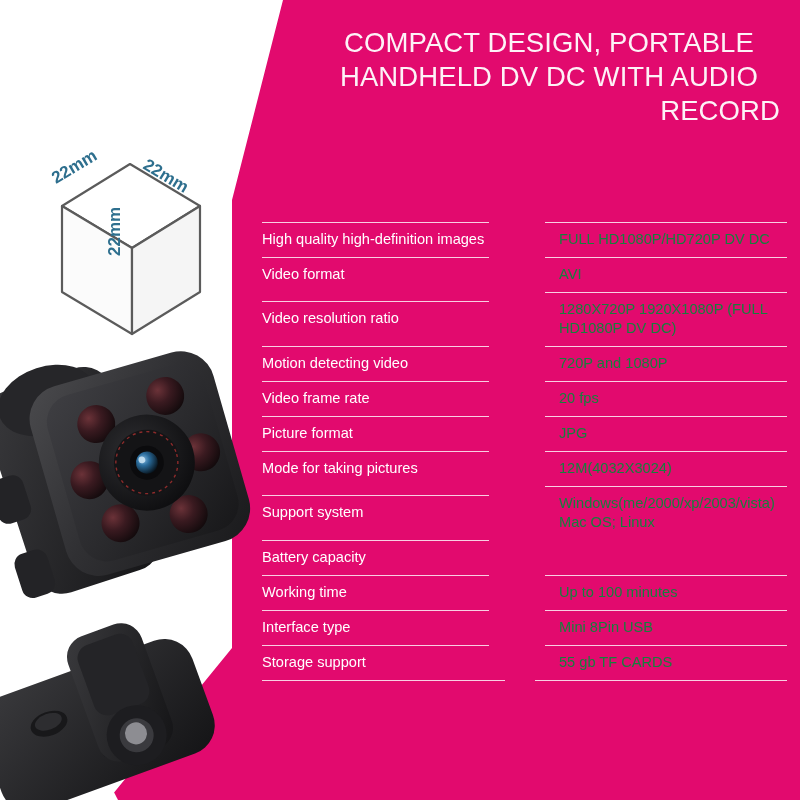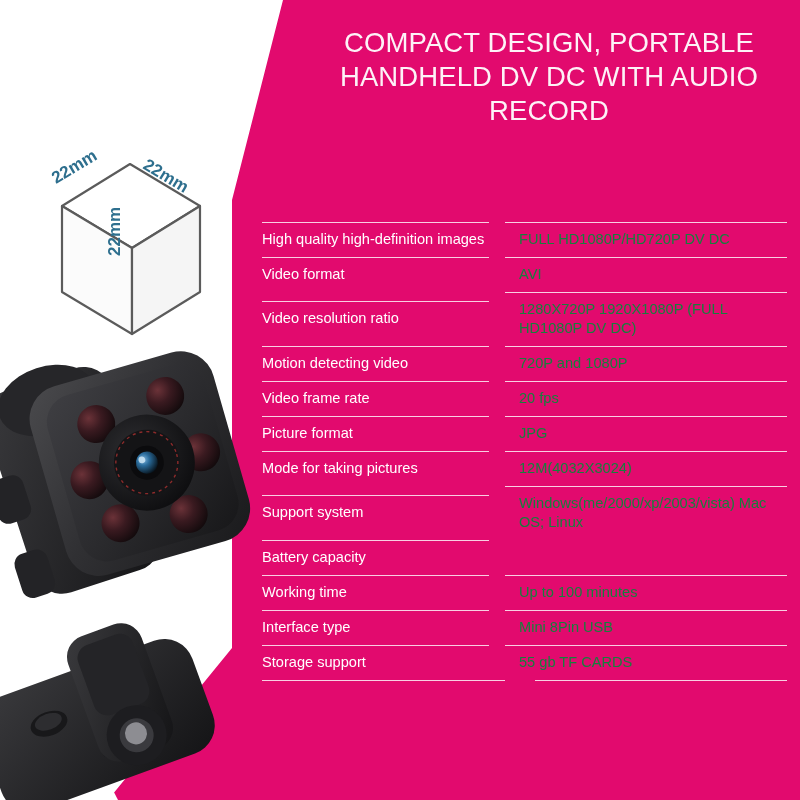--- a/index.html
+++ b/index.html
@@ -55,21 +55,21 @@
     width:462px;
     z-index:6;
     color:#fdf2f7;
     font-size:27.5px;
     font-weight:500;
     line-height:1.24;
     text-align:center;
     letter-spacing:0.1px;
   }
   .headline .ln { display:block; }
-  .headline .ln:nth-child(3) { text-align:center; }
+  .headline .ln:nth-child(3) { text-align:right; }
 
   
   .cube-wrap {
     position:absolute;
     left:42px; top:148px;
     width:220px; height:230px;
     z-index:5;
   }
   .cube-wrap svg { display:block; width:100%; height:100%; }
   .cube-lbl {
@@ -92,20 +92,21 @@
   .spec-table {
     position:absolute;
     left:262px; top:222px;
     width:525px;
     z-index:6;
   }
   .spec-row {
     position:relative;
     display:flex;
     align-items:center;
+    gap:40px;
   }
   .spec-row .cell-label,
   .spec-row .cell-value {
     position:relative;
     color:#ffffff;
     font-size:14.6px;
     line-height:1.30;
     padding:8px 0 8px 0;
   }
   .spec-row .cell-label {

